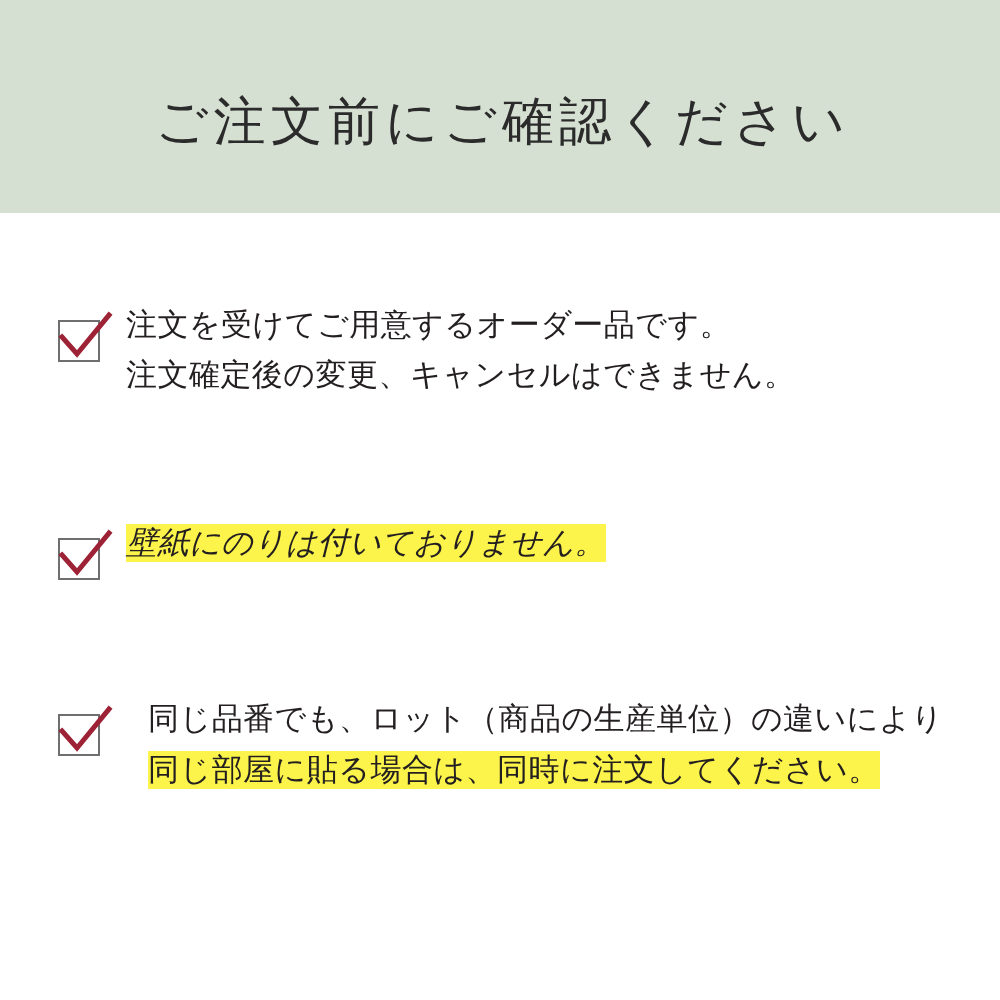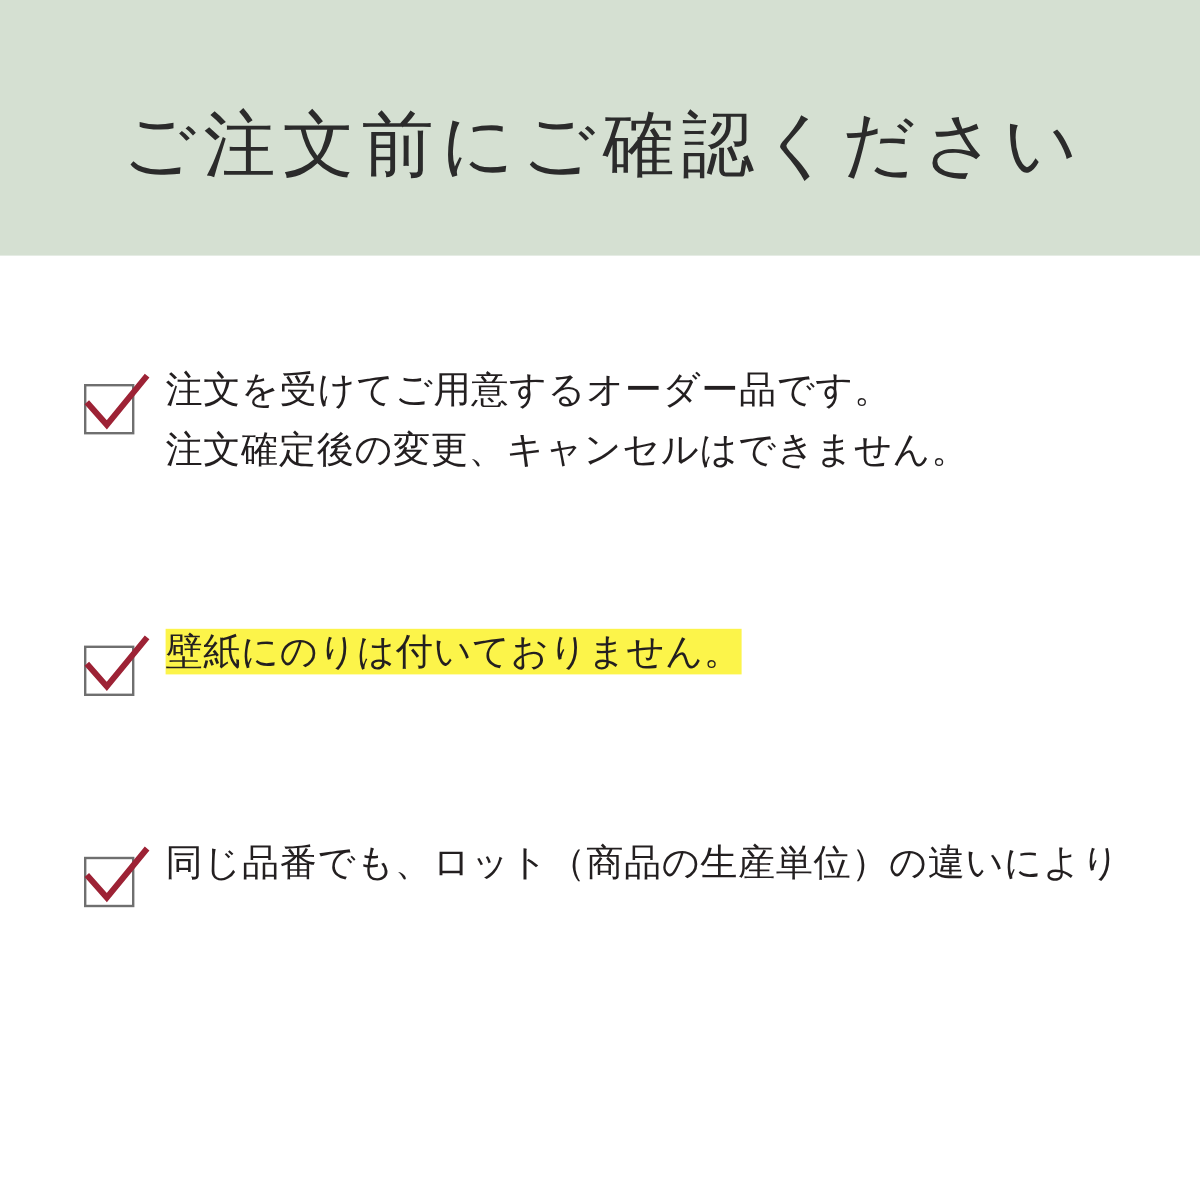--- a/index.html
+++ b/index.html
@@ -26,43 +26,44 @@
     top: 0;
     left: 0;
     width: 1000px;
     height: 213px;
     background: #d5e0d2;
     display: flex;
     align-items: center;
     justify-content: center;
   }
   .header-title {
-    font-size: 60px;
+    font-size: 52px;
     letter-spacing: 0.10em;
     color: #2b2b2b;
     font-weight: 400;
     white-space: nowrap;
     line-height: 1;
     padding-left: 0.10em;
     margin-top: 28px;
   }
   
   .notice-list {
     position: absolute;
     top: 300px;
-    left: 16px;
+    left: 4px;
     width: 904px;
   }
   .notice-item {
     display: flex;
     align-items: flex-start;
     margin-bottom: 118px;
   }
   .notice-item:last-child {
     margin-bottom: 0;
+    gap: 22px;
   }
   .check-wrap {
     width: 46px;
     height: 46px;
     margin-left: 54px;
     margin-top: 20px;
     flex: 0 0 auto;
     position: relative;
   }
   .check-box {
@@ -93,21 +94,21 @@
   .notice-text .line {
     display: block;
   }
   .hl {
     background: #fcf44a;
     padding: 1px 0 2px 0;
     box-decoration-break: clone;
     -webkit-box-decoration-break: clone;
   }
   
-  .item-2 { margin-bottom: 110px; }
+  .item-2 { margin-bottom: 110px; font-style: italic; }
 </style>
 </head>
 <body>
 
 <div class="page">
 
   <div class="header-band">
     <div class="header-title">ご注文前にご確認ください</div>
   </div>
 
@@ -140,17 +141,18 @@
 
     <div class="notice-item">
       <div class="check-wrap">
         <div class="check-box"></div>
         <svg class="check-mark" viewBox="0 0 58 58">
           <path d="M6 27 L21 44 L53 5" fill="none" stroke="#9d2235" stroke-width="5" stroke-linecap="square" stroke-linejoin="miter"></path>
         </svg>
       </div>
       <div class="notice-text">
         <span class="line">同じ品番でも、ロット（商品の生産単位）の違いにより</span>
+        <span class="line"><span class="hl">同じ部屋に貼る場合は、同時に注文してください。</span></span>
       </div>
     </div>
 
   </div>
 </div>
 
 </body></html>

